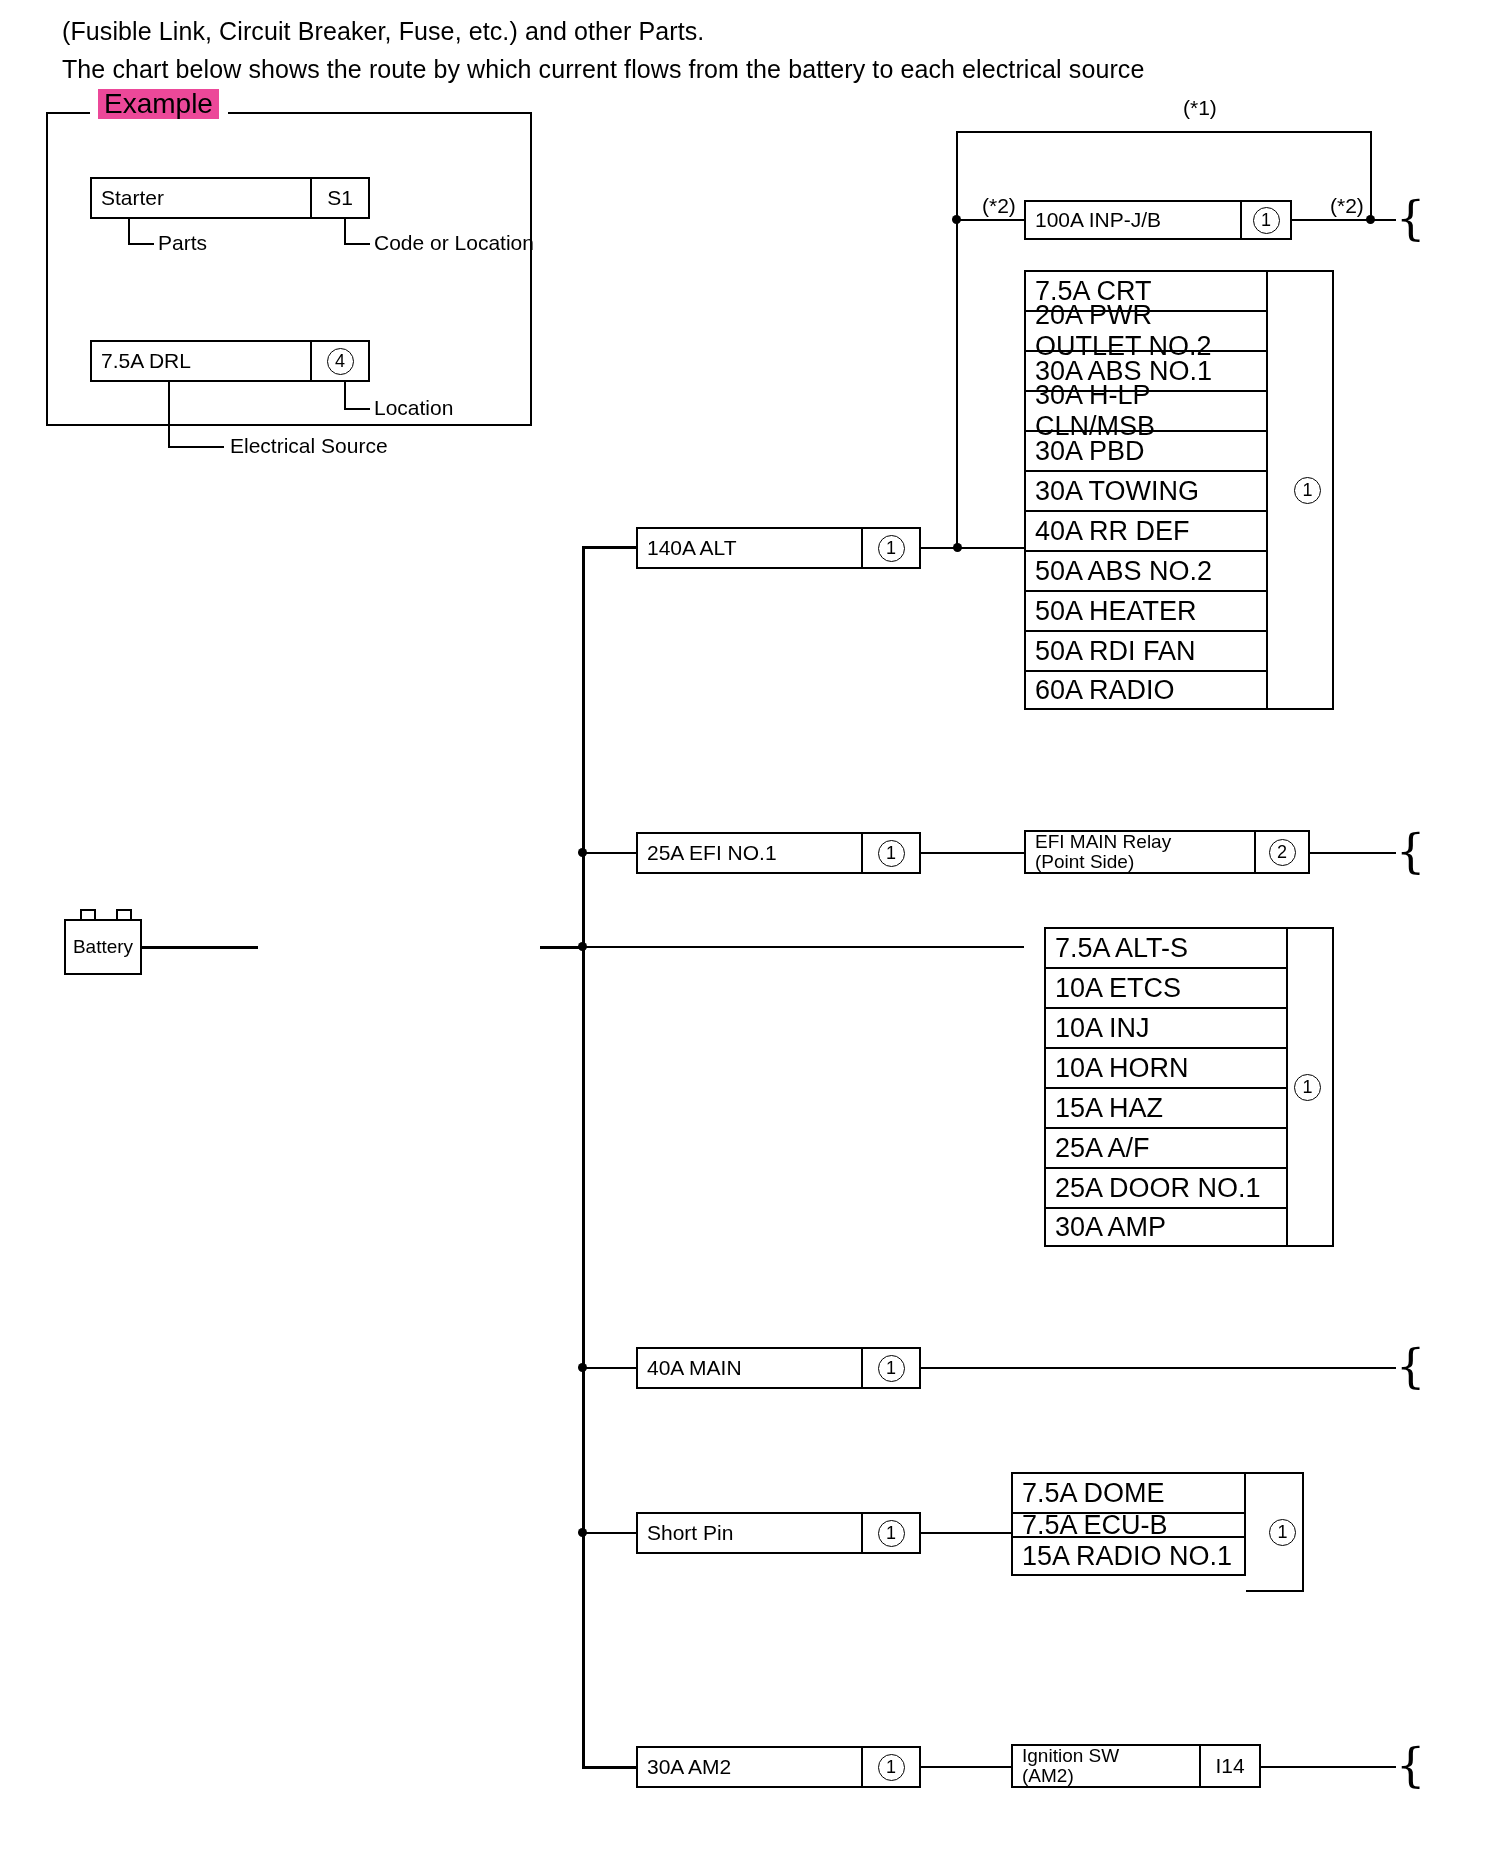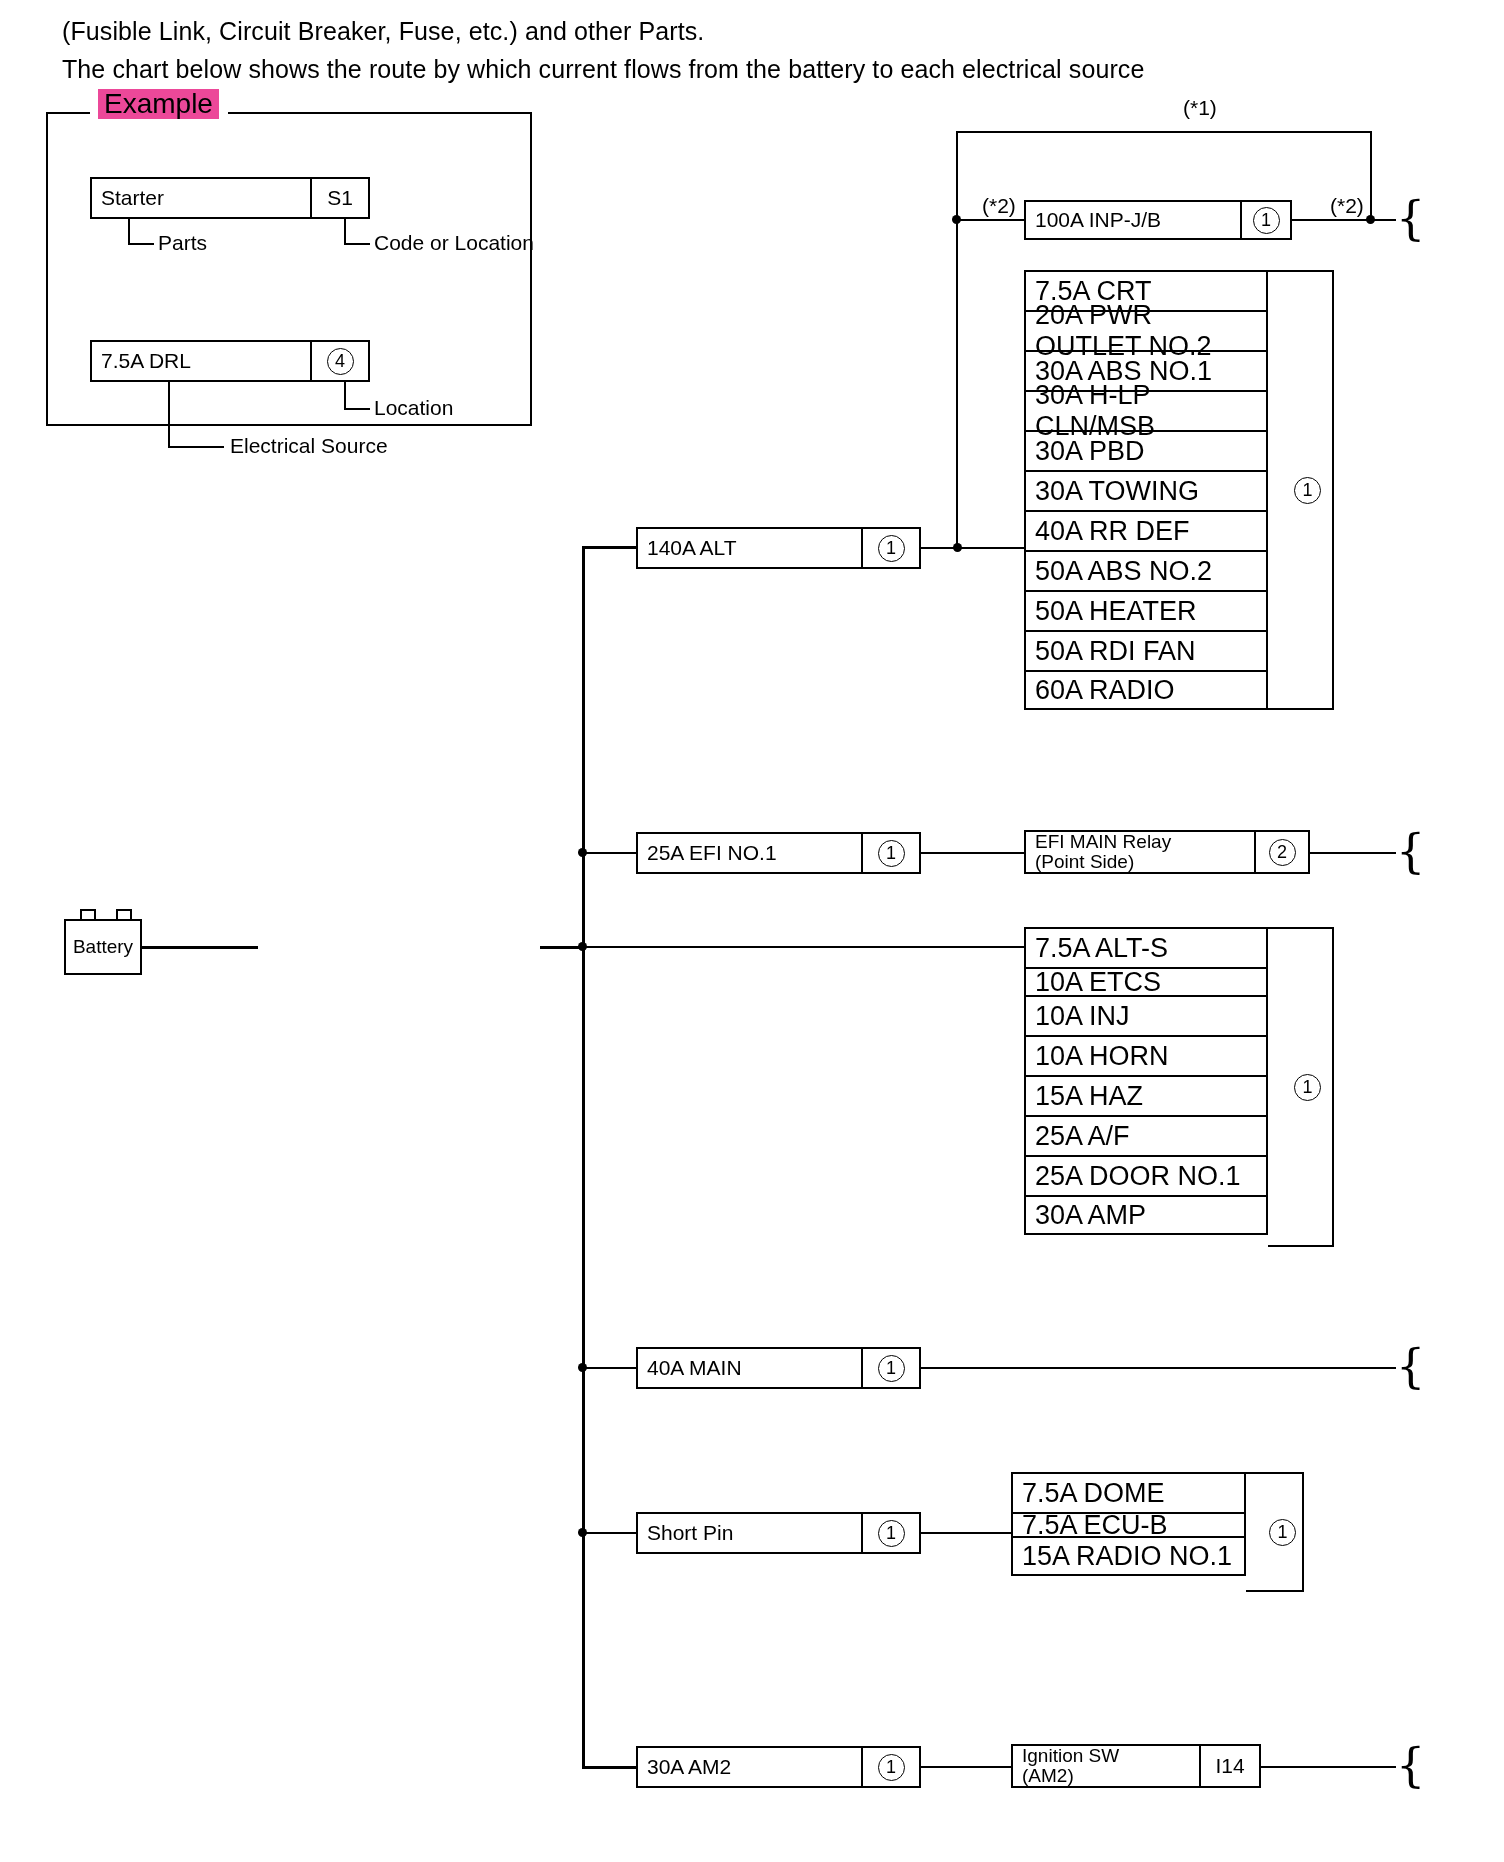--- a/index.html
+++ b/index.html
@@ -237,23 +237,23 @@
     <div class="code" style="width:52px;">
       <span class="circ">2</span>
     </div>
   </div>
   <div class="ln lnh" style="left:1310px;top:852px;width:86px;"></div>
   <div class="sq" style="left:1396px;top:831px;">{</div>
 
   <div class="dot" style="left:578px;top:942px;"></div>
   <div class="ln lnh" style="left:582px;top:946px;width:442px;"></div>
   <div class="fgroup" id="group-main" style="left:1024px;top:927px;">
-    <div id="group-main-rows" style="width:244px;">
+    <div id="group-main-rows" style="width:244px;margin-left:20px;">
         <div class="frow" style="height: 40px;">7.5A ALT-S</div>
-        <div class="frow" style="height: 28px;">10A ETCS</div>
+        <div class="frow" style="height: 40px;">10A ETCS</div>
         <div class="frow" style="height: 40px;">10A INJ</div>
         <div class="frow" style="height: 40px;">10A HORN</div>
         <div class="frow" style="height: 40px;">15A HAZ</div>
         <div class="frow" style="height: 40px;">25A A/F</div>
         <div class="frow" style="height: 40px;">25A DOOR NO.1</div>
         <div class="frow" style="height: 40px;">30A AMP</div>
       </div>
     <div class="bracket" style="left:244px;top:0;width:66px;height:320px;"></div>
     <div class="bcirc" style="left:270px;top:147px;">1</div>
   </div>

